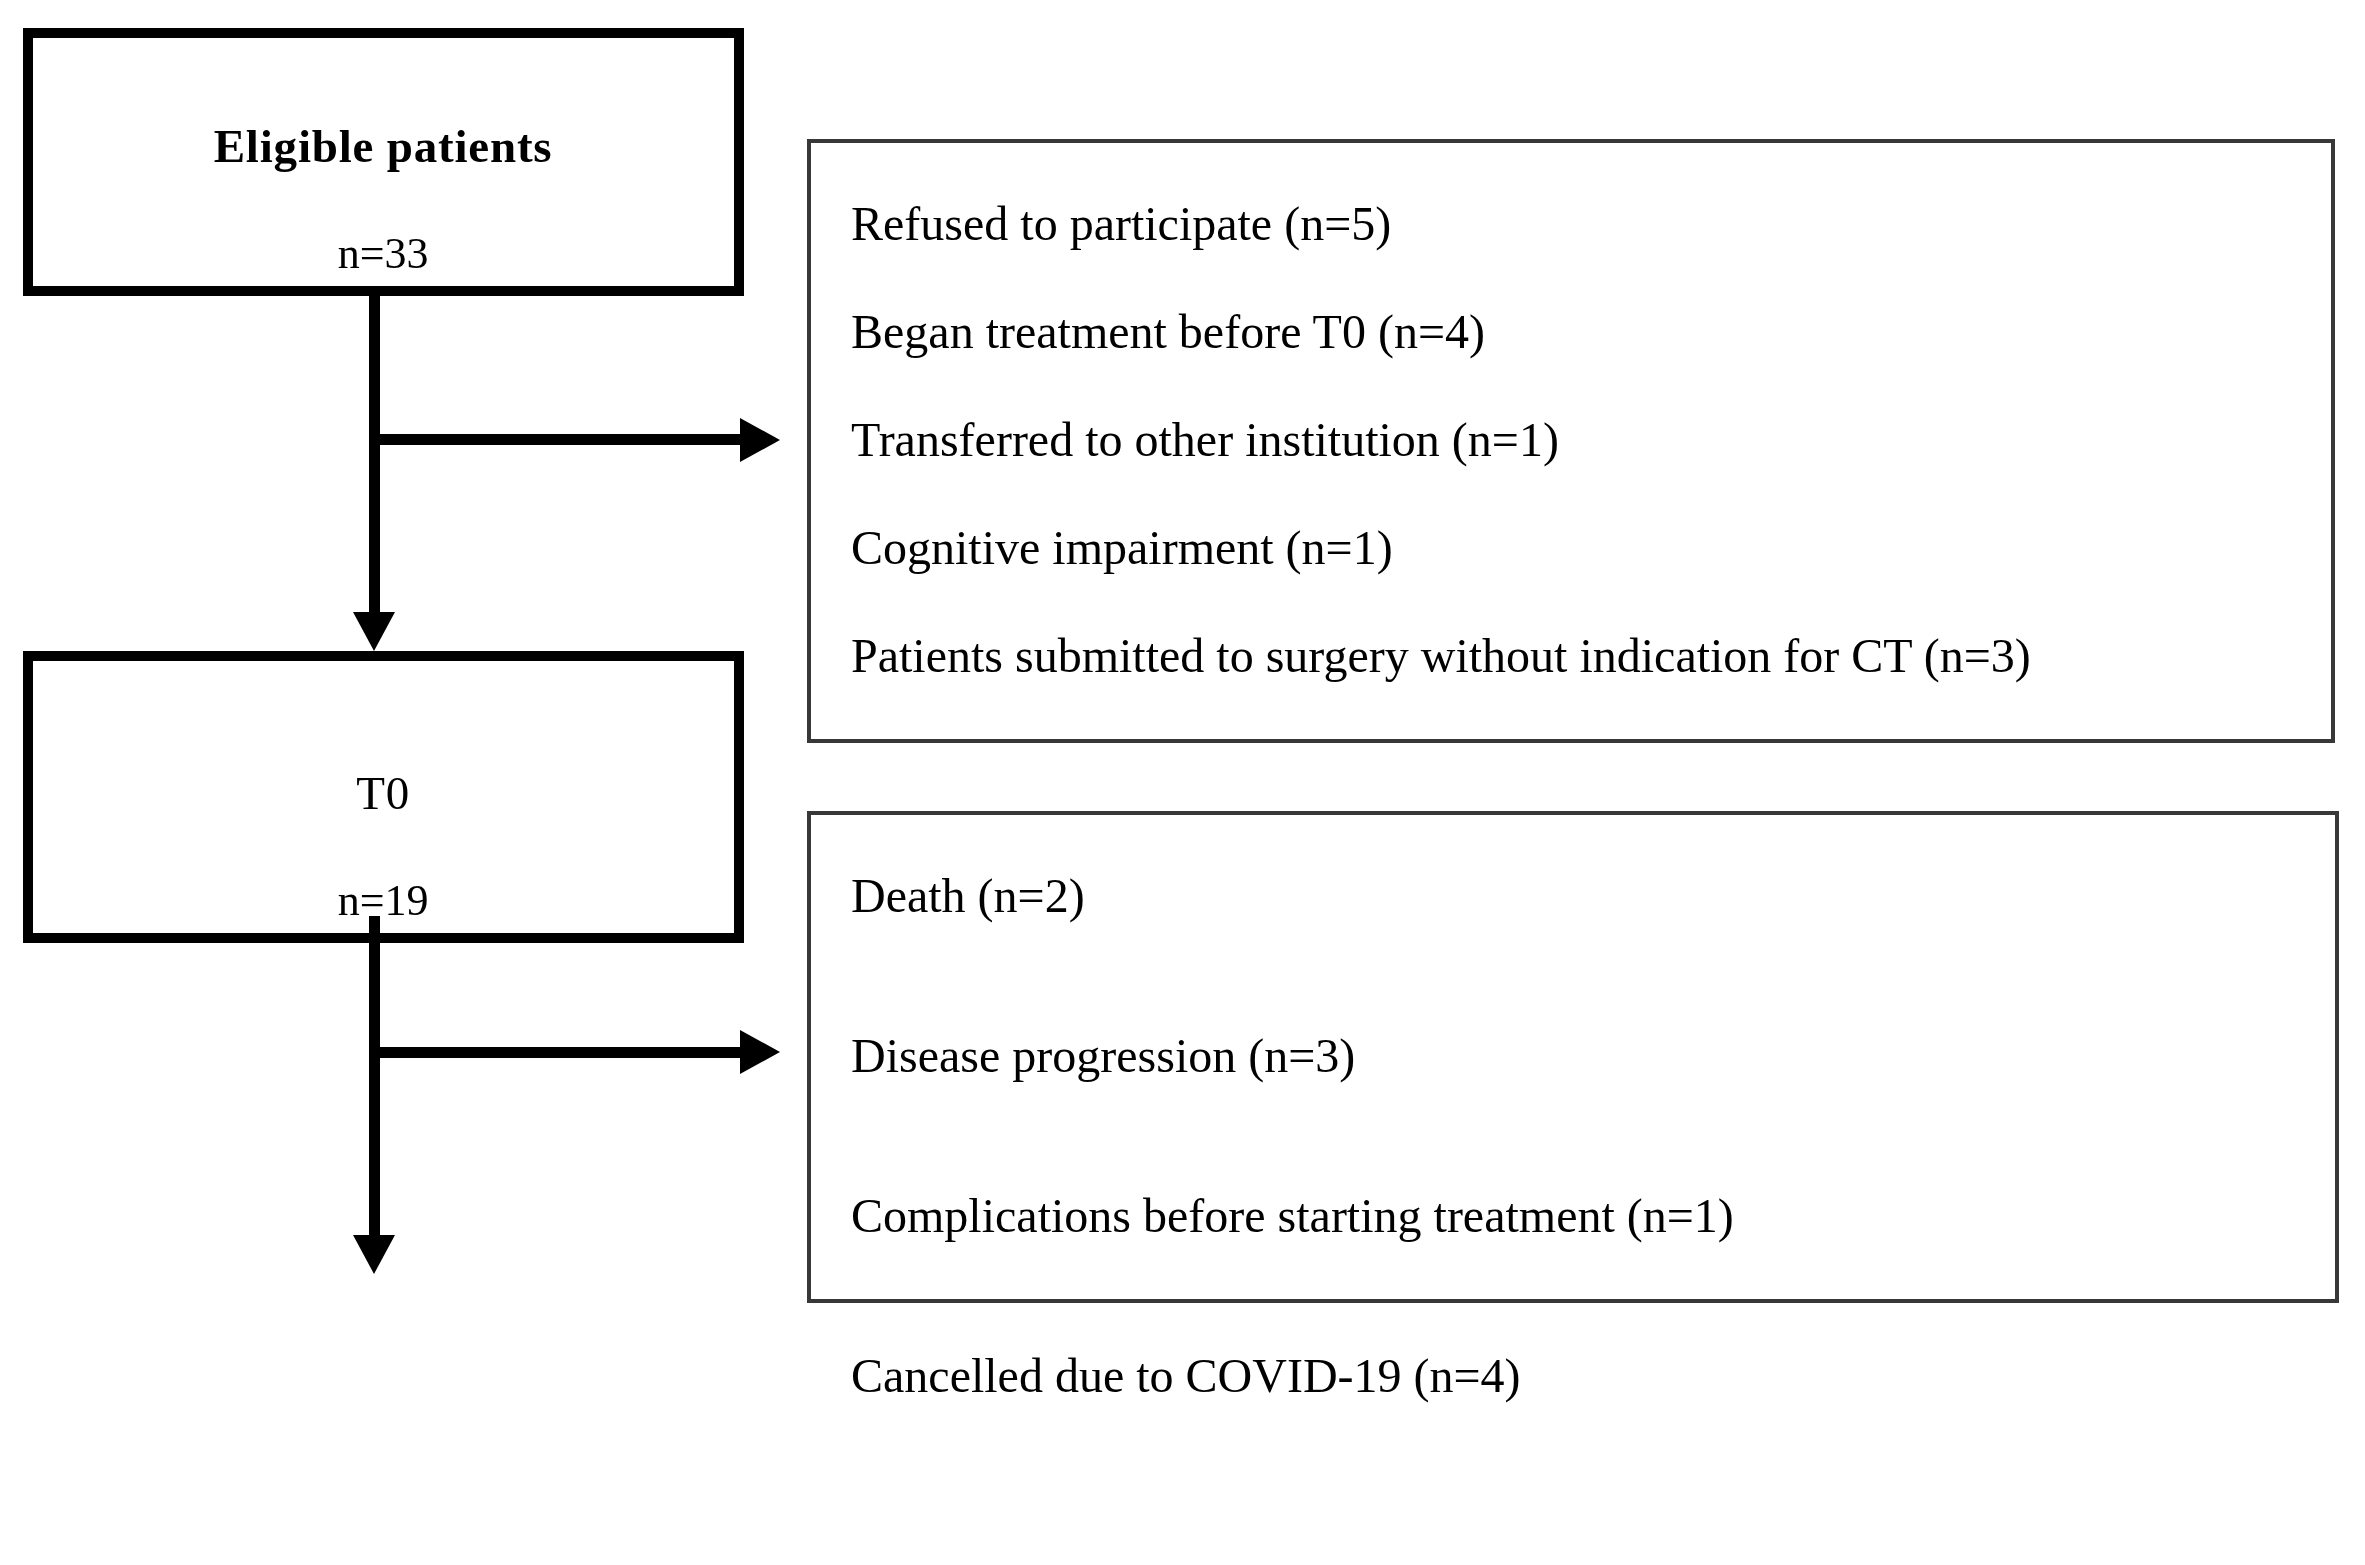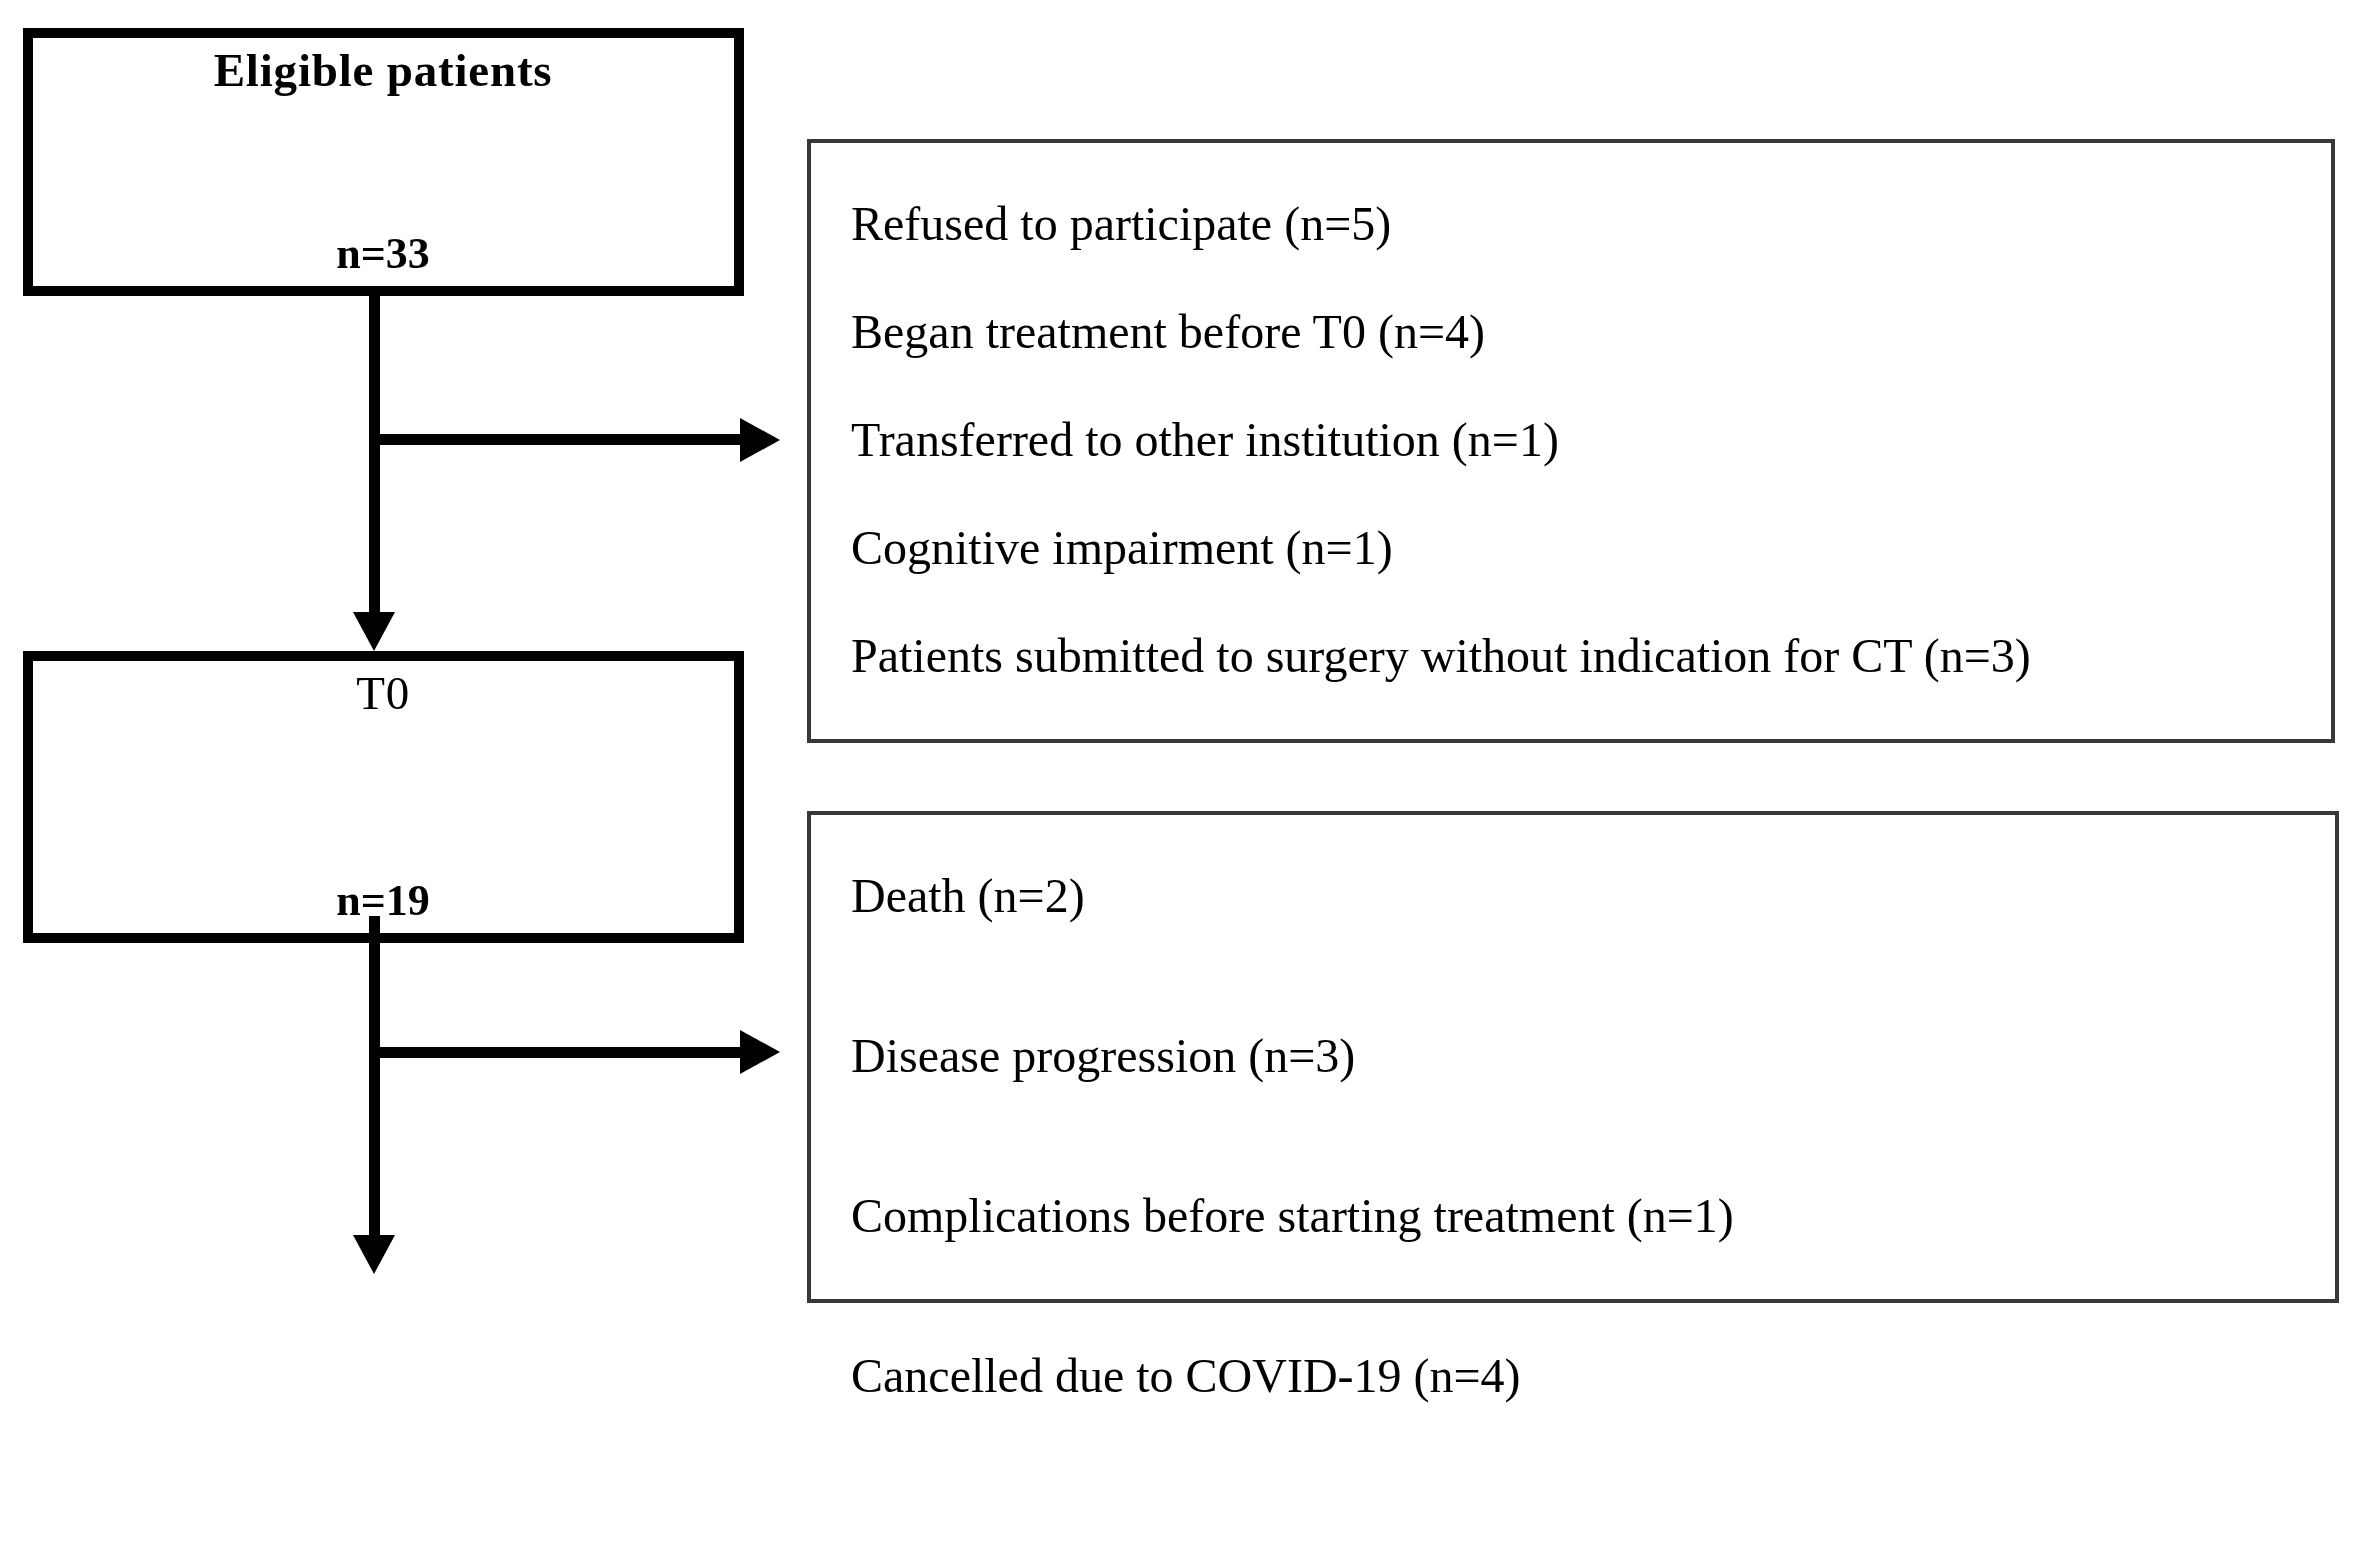--- a/index.html
+++ b/index.html
@@ -19,39 +19,40 @@
 
   
   .flow-box {
     position: absolute;
     box-sizing: border-box;
     border: 10.5px solid #000000;
     background: #ffffff;
     display: flex;
     flex-direction: column;
     align-items: center;
-    justify-content: space-between;
+    justify-content: flex-end;
+    padding-top: 47px;
     gap: 44px;
     text-align: center;
   }
   #box-eligible { left: 22.6px;  top: 28px;   width: 721px; height: 268px; }
   #box-t0       { left: 22.6px;  top: 651px;  width: 721px; height: 292px; }
   #box-t1       { left: 22.6px;  top: 1273px; width: 719px; height: 275px; }
 
   .flow-title {
     font-size: 47px;
     line-height: 64px;
     font-weight: 400;
     letter-spacing: 0.8px;
   }
   .flow-title.bold { font-weight: 700; }
   .flow-count {
     font-size: 44px;
     line-height: 64px;
-    font-weight: 700;
+    font-weight: 400;
   }
 
   
   .side-box {
     position: absolute;
     box-sizing: border-box;
     border: 4px solid #383838;
     background: #ffffff;
     display: flex;
     flex-direction: column;

